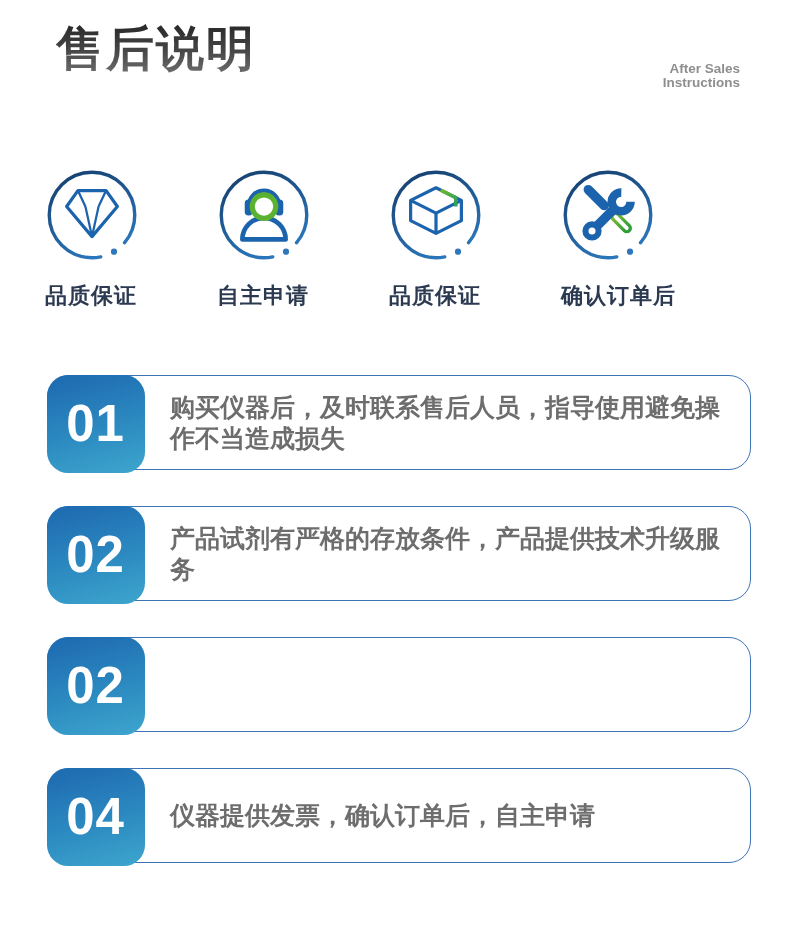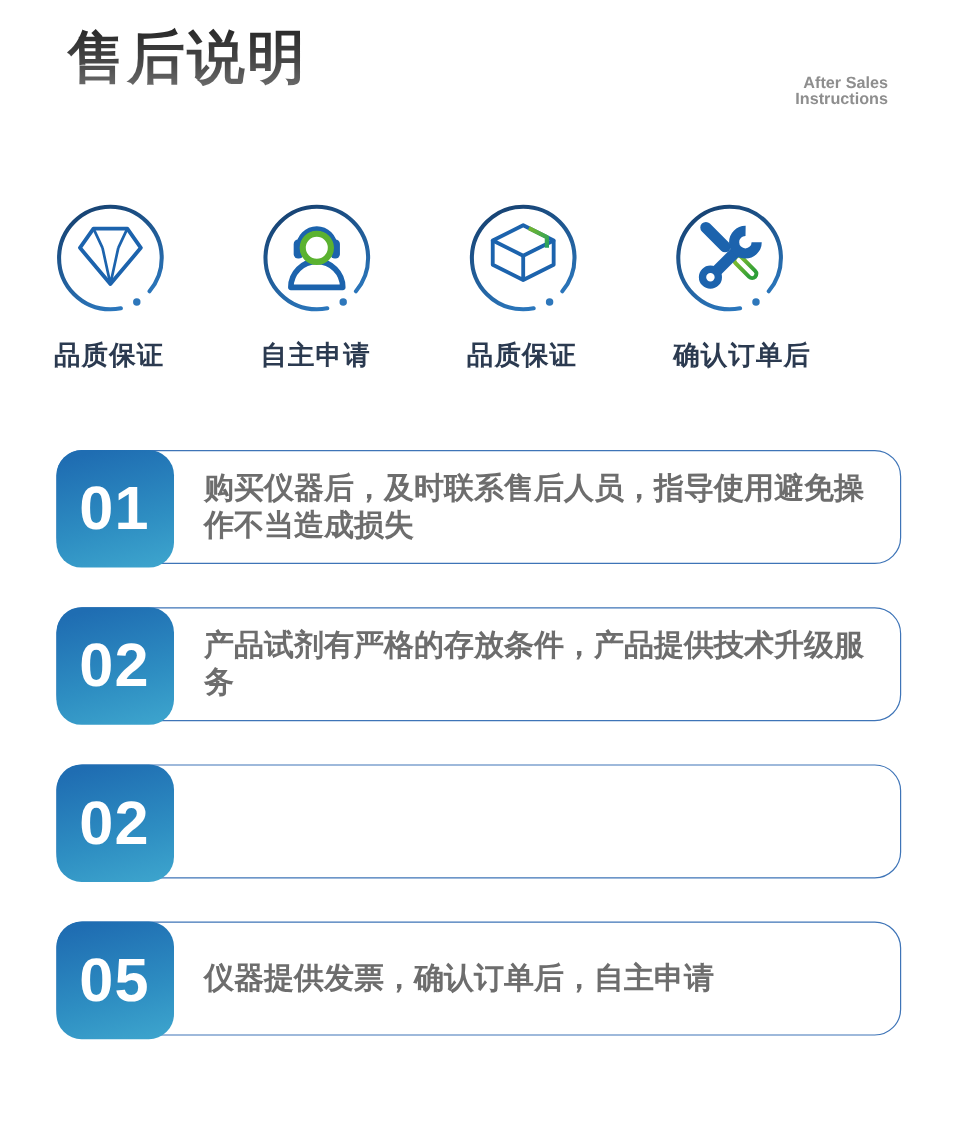--- a/index.html
+++ b/index.html
@@ -181,20 +181,20 @@
     </div>
 
     <div class="step">
       <div class="step-badge">
         <span>02</span>
       </div>
     </div>
 
     <div class="step">
       <div class="step-badge">
-        <span>05</span>
+        <span>04</span>
       </div>
       <p class="step-text">仪器提供发票，确认订单后，自主申请</p>
     </div>
 
   </div>
 
 </div>
 
 </body></html>

